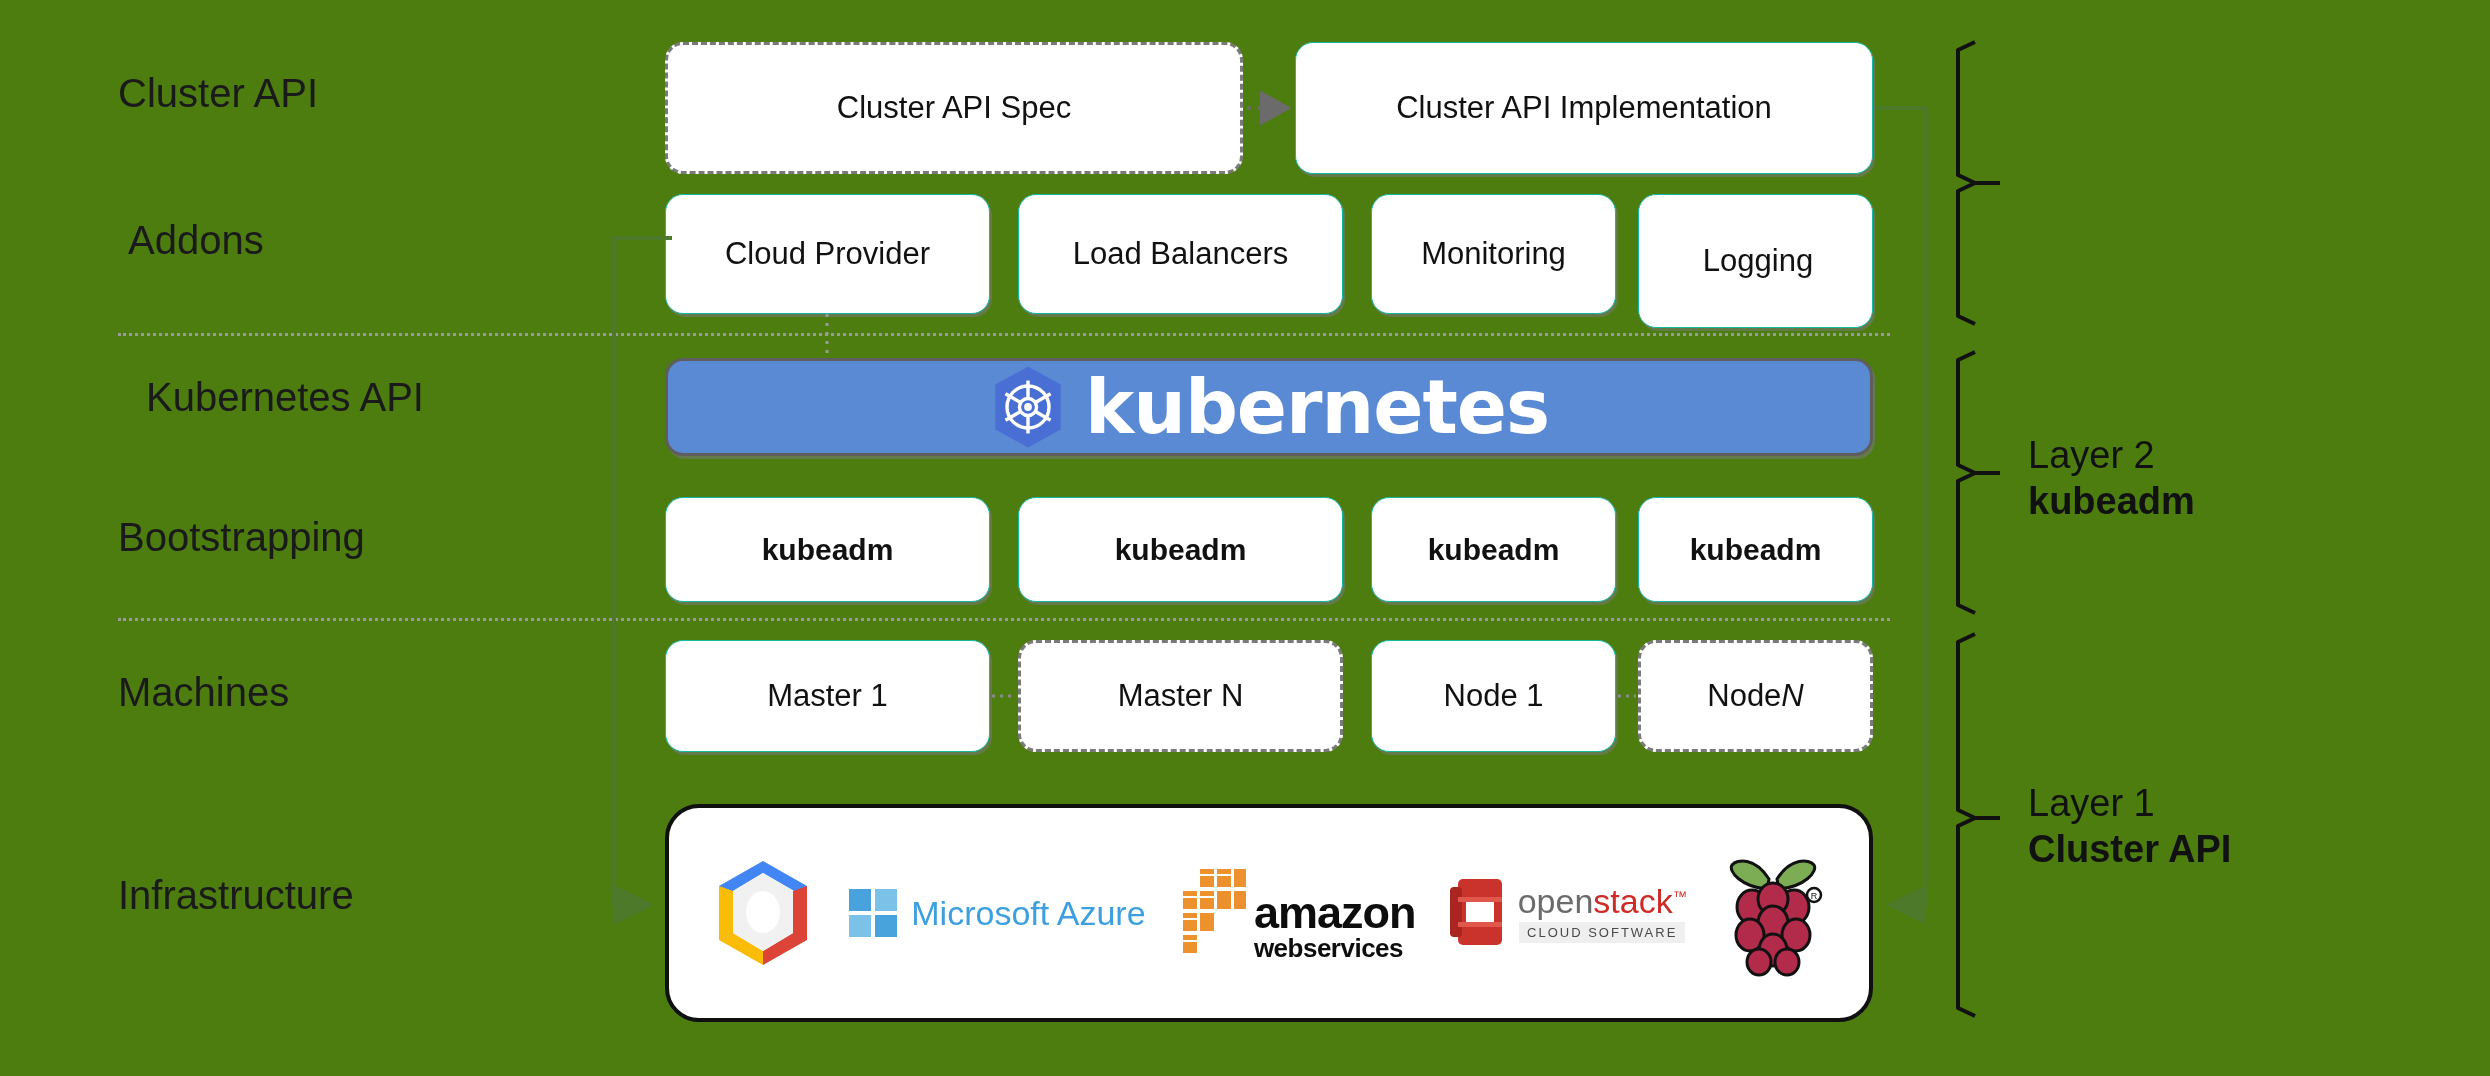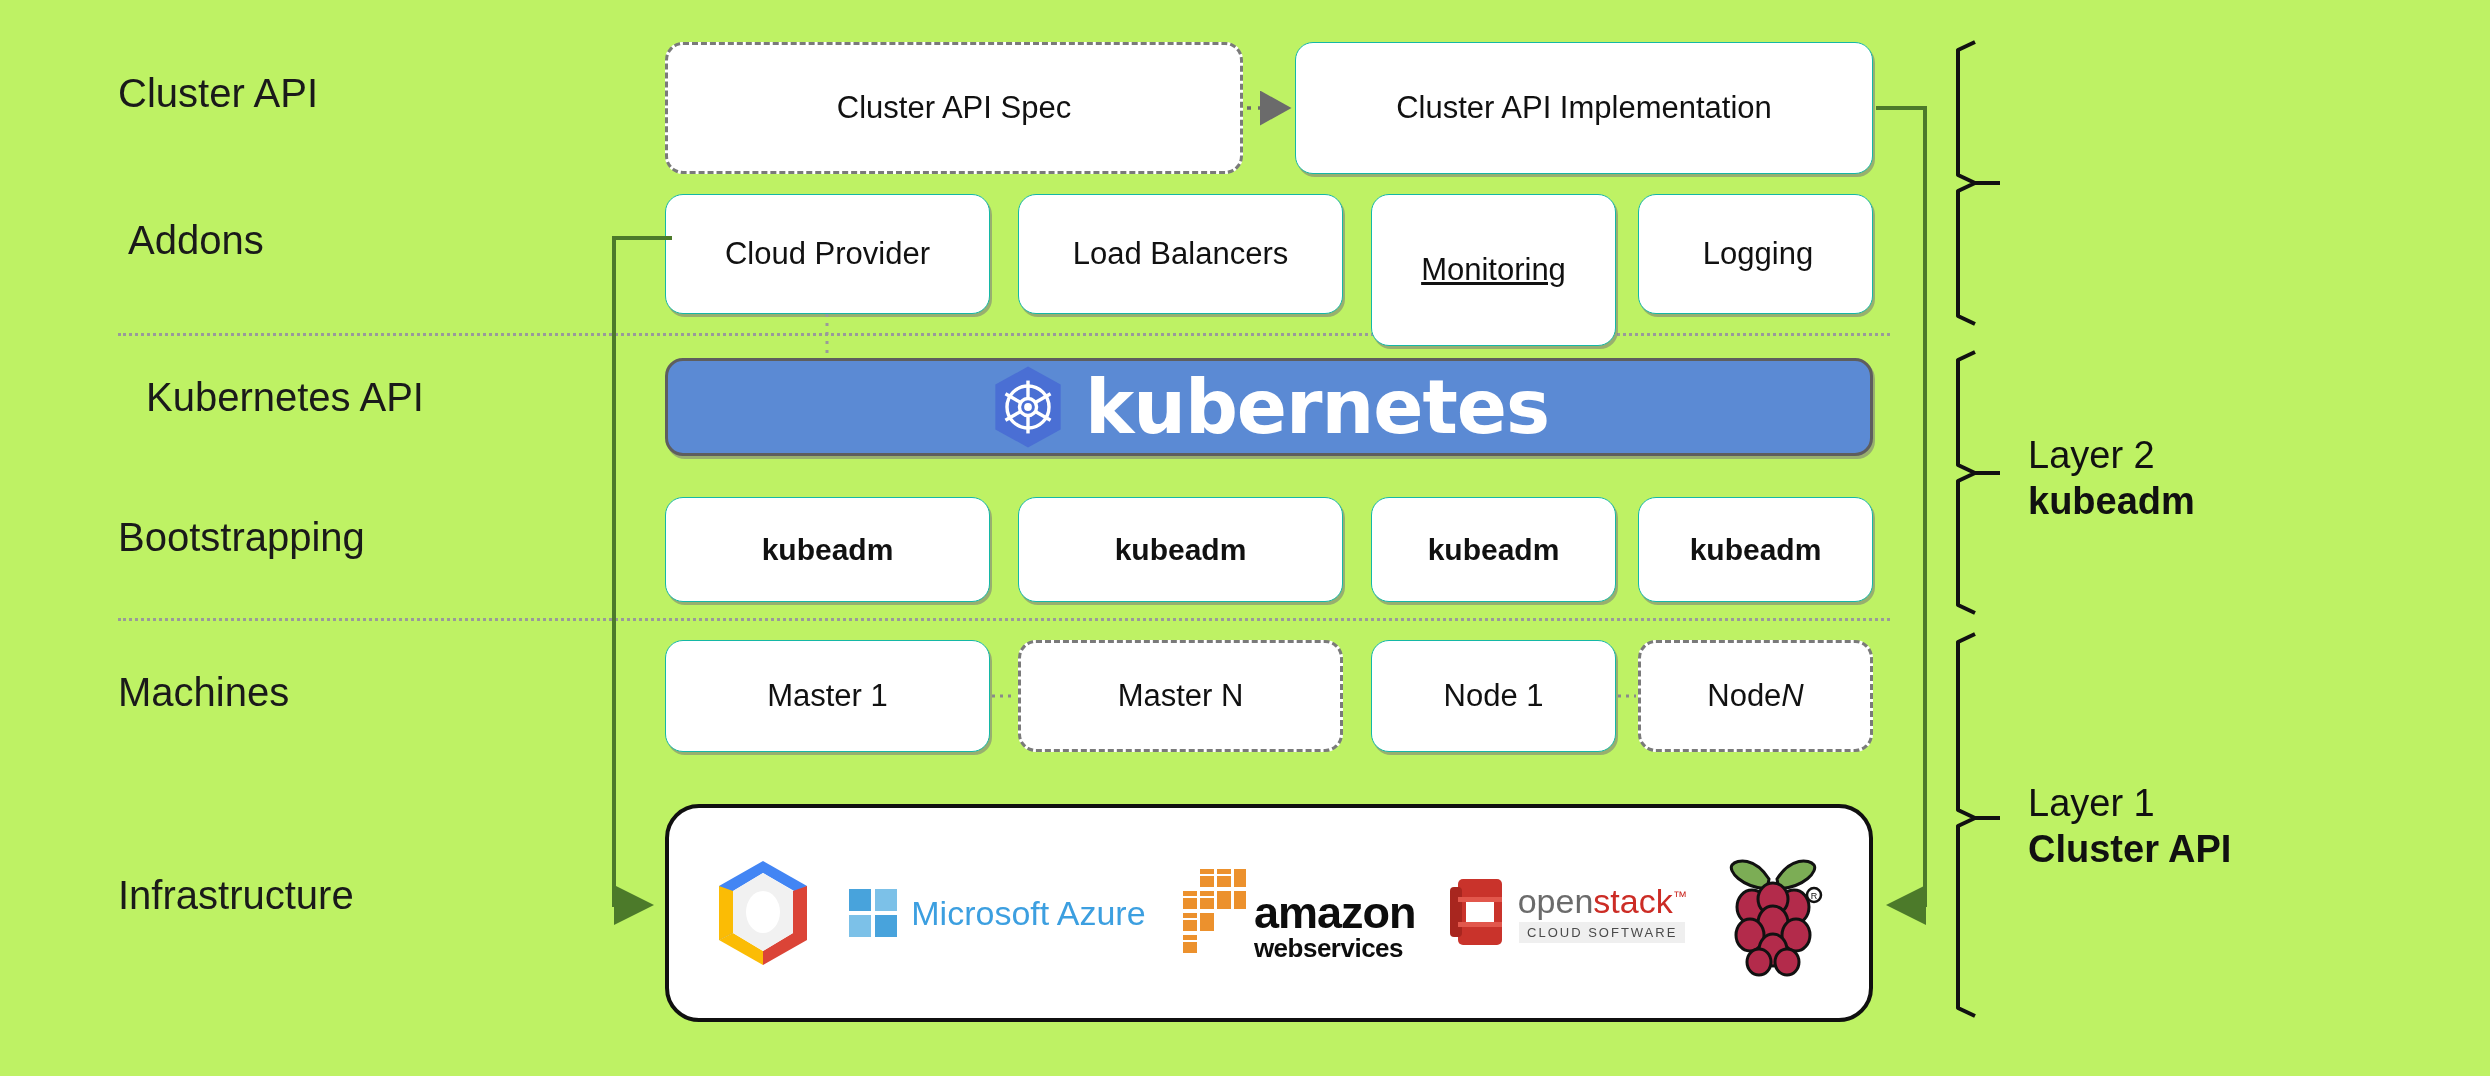--- a/index.html
+++ b/index.html
@@ -8,21 +8,21 @@
     background: #ffffff;
   }
   body {
     font-family: "Liberation Sans", sans-serif;
     color: #111111;
   }
   #canvas {
     position: relative;
     width: 2490px;
     height: 1076px;
-    background: #bef264;
+    background: #4d7c0f;
     overflow: hidden;
   }
 
   
   .row-label {
     position: absolute;
     font-size: 40px;
     color: #1a1a1a;
     white-space: nowrap;
     line-height: 1;
@@ -169,22 +169,22 @@
   <div class="row-label" style="left:118px; top:875px;">Infrastructure</div>
 
   <div class="separator" style="top:333px;"></div>
   <div class="separator" style="top:618px;"></div>
 
   <div class="box dashed" style="left:665px; top:42px; width:578px; height:132px;">Cluster API Spec</div>
   <div class="box solid" style="left:1295px; top:42px; width:578px; height:132px;">Cluster API Implementation</div>
 
   <div class="box solid" style="left:665px; top:194px; width:325px; height:120px;text-align:center;">Cloud Provider</div>
   <div class="box solid" style="left:1018px; top:194px; width:325px; height:120px;">Load Balancers</div>
-  <div class="box solid" style="left:1371px; top:194px; width:245px; height:152px;text-decoration:underline;">Monitoring</div>
-  <div class="box solid" style="left:1638px; top:194px; width:235px; height:120px;padding-left:15px;">Logging</div>
+  <div class="box solid" style="left:1371px; top:194px; width:245px; height:120px;">Monitoring</div>
+  <div class="box solid" style="left:1638px; top:194px; width:235px; height:134px;padding-left:15px;">Logging</div>
 
   <div class="k8s-banner" style="left:665px; top:358px; width:1208px; height:98px;">
     <span style="display:flex;">
       <svg width="78" height="84" viewBox="0 0 100 108">
         <polygon points="50,2 92,25 92,83 50,106 8,83 8,25" fill="#4a6fd4"></polygon>
         <g stroke="#ffffff" stroke-width="4.4" fill="none">
           <circle cx="50" cy="54" r="27"></circle>
           <circle cx="50" cy="54" r="11"></circle>
           <line x1="50" y1="20" x2="50" y2="43"></line>
           <line x1="50" y1="65" x2="50" y2="88"></line>

